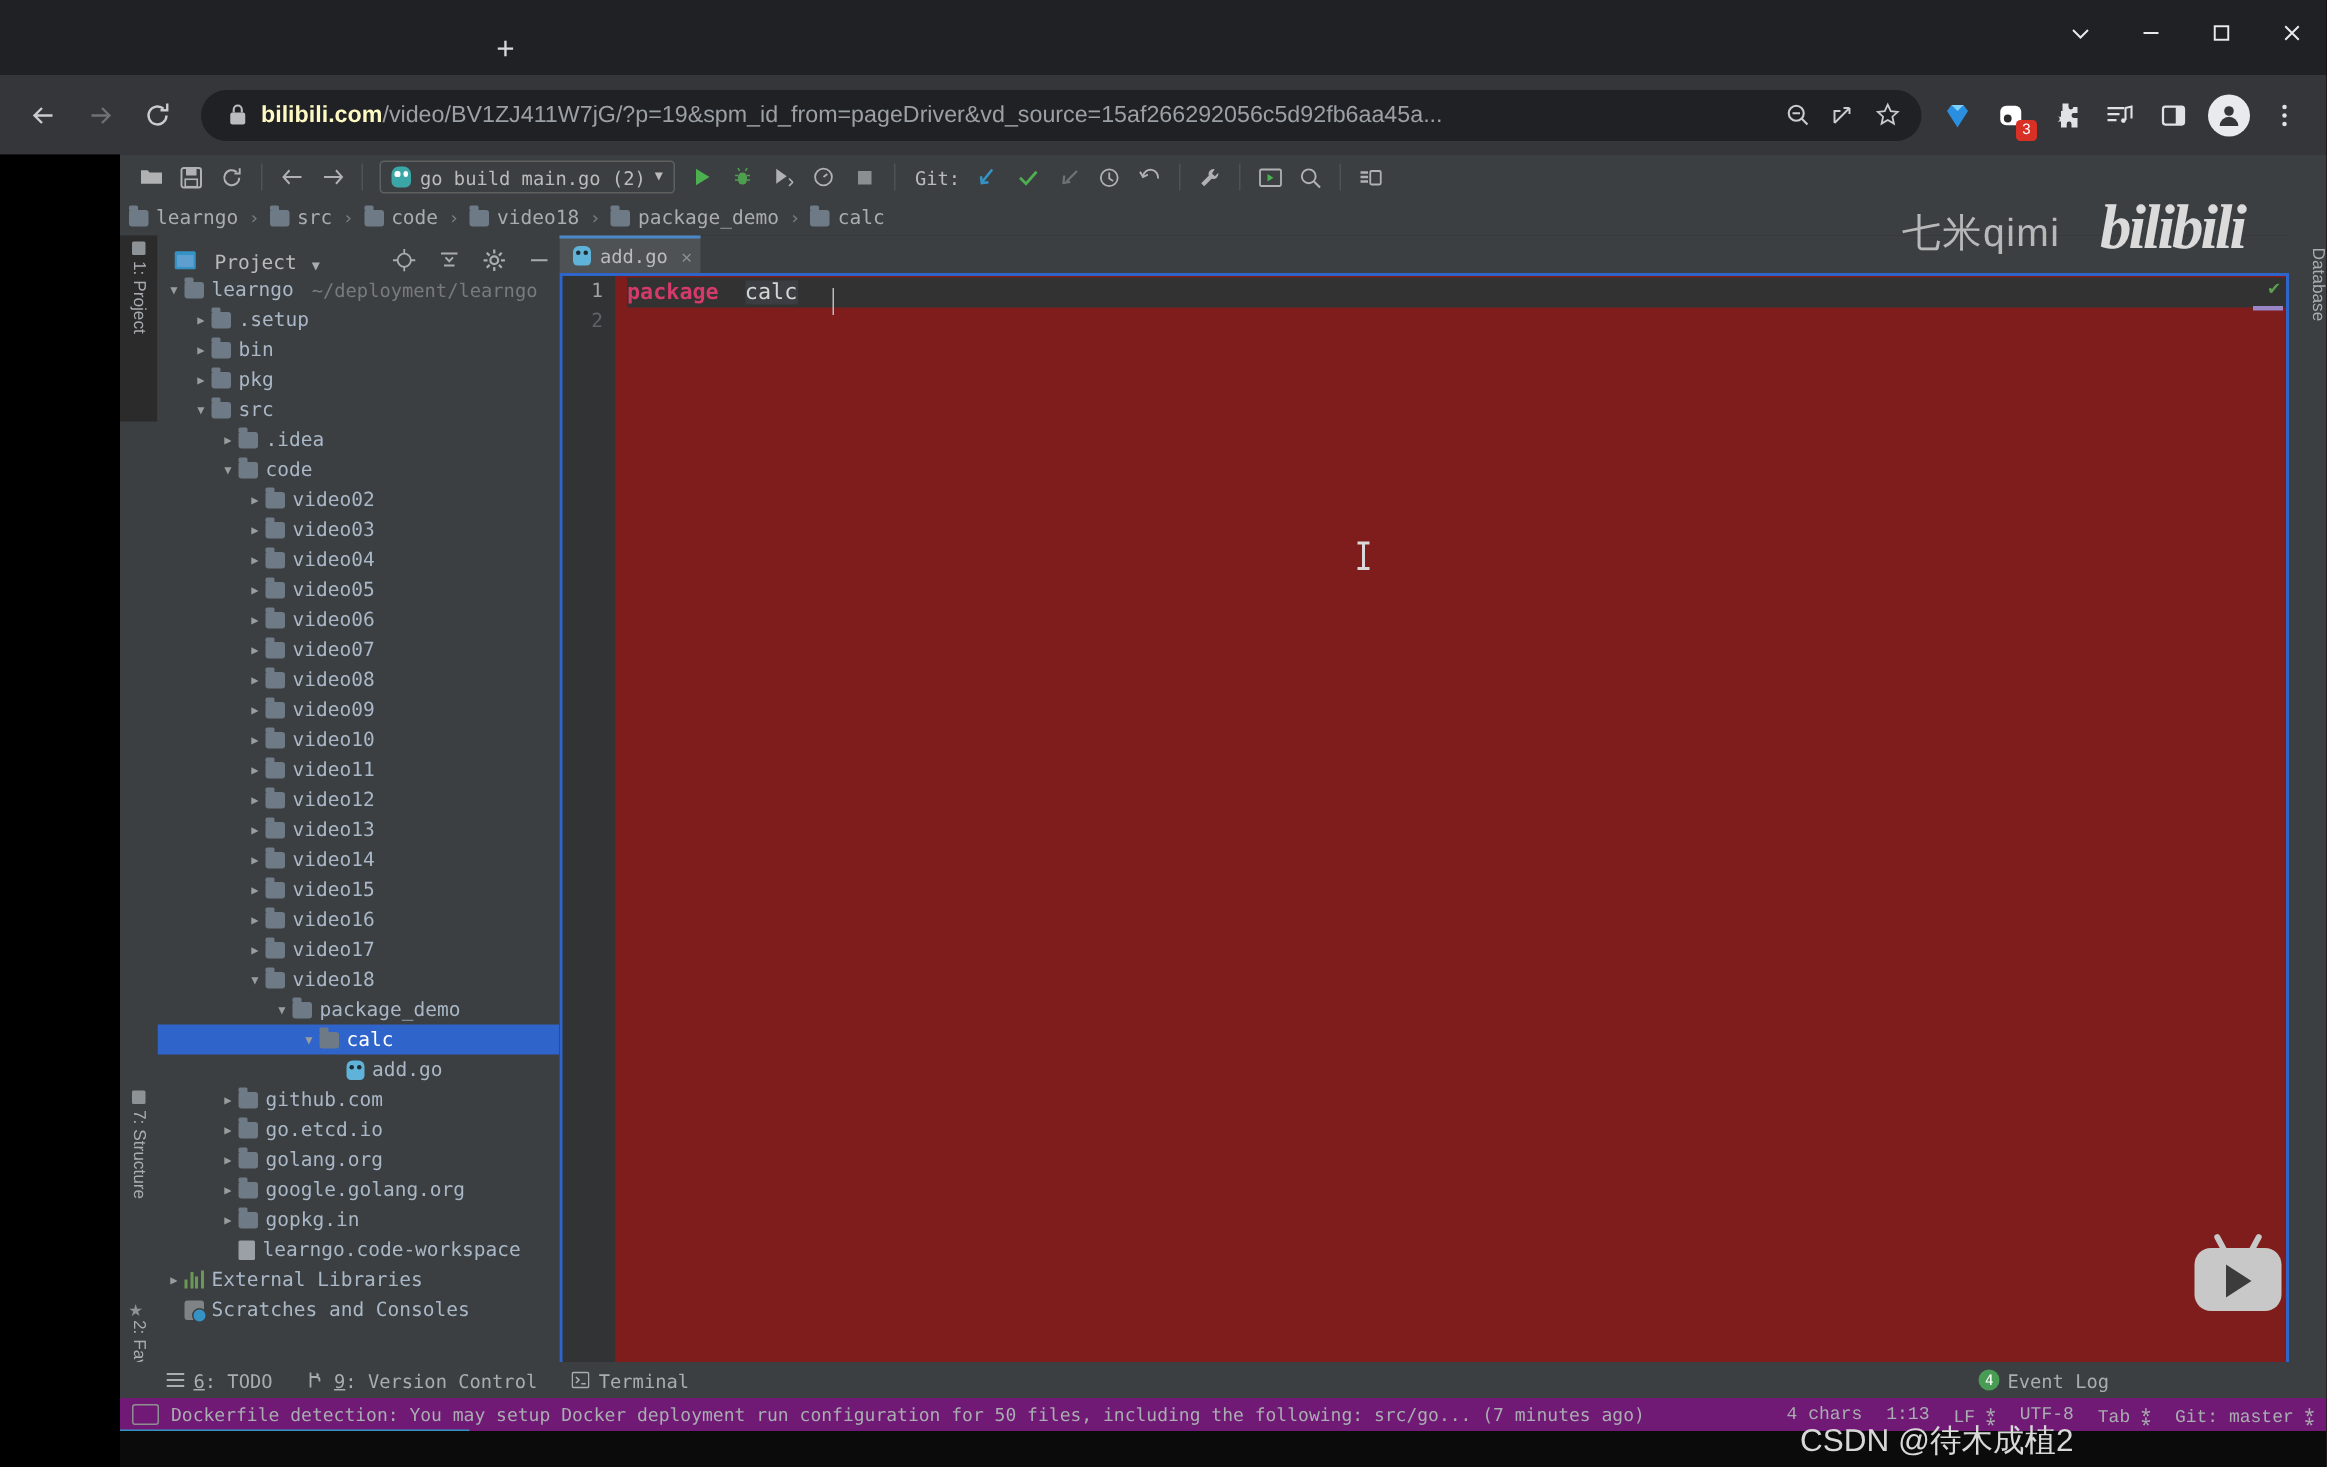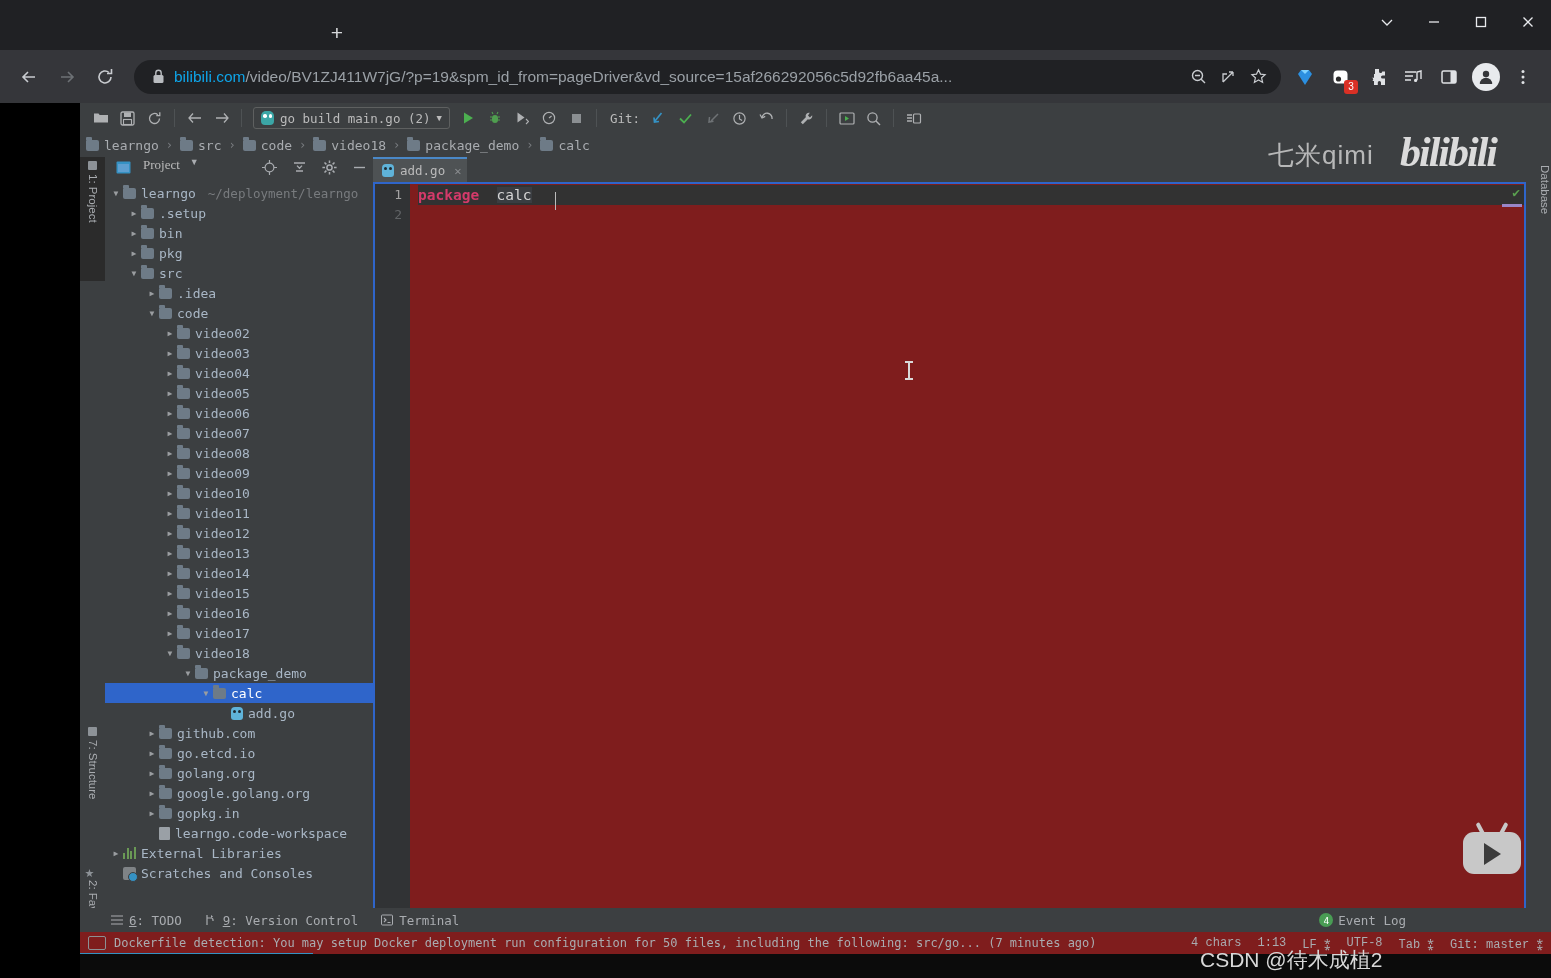--- a/index.html
+++ b/index.html
@@ -72,21 +72,21 @@
   .omnibox {
     flex: 1 1 auto; height: 34px; margin: 0 6px 0 10px; background: #202124;
     border-radius: 17px; display: flex; align-items: center; padding: 0 8px 0 14px;
     min-width: 0;
   }
   .lock-icon { flex: 0 0 20px; display: flex; align-items: center; justify-content: center; color: #b9bcc0; }
   .omnibox-url {
     flex: 1 1 auto; margin-left: 6px; font-size: 15.5px; color: #9aa0a6;
     white-space: nowrap; overflow: hidden; text-overflow: ellipsis;
   }
-  .omnibox-url .host { color: #0ea5e9; font-weight: normal; }
+  .omnibox-url .host { color: #fef9c3; font-weight: bold; }
   .omni-act { flex: 0 0 30px; display: flex; align-items: center; justify-content: center; color: #c9ccd0; }
   .ext-btn {
     width: 36px; height: 38px; display: flex; align-items: center; justify-content: center;
     position: relative; flex: 0 0 36px; color: #e0e2e5;
   }
   .ext-badge {
     position: absolute; right: 1px; bottom: 2px; background: #d93025; color: #fff;
     font-size: 10px; line-height: 13px; min-width: 14px; height: 14px; border-radius: 3px;
     text-align: center; padding: 0 2px; font-family: "Liberation Sans", sans-serif;
   }
@@ -156,21 +156,21 @@
   }
   .tool-strip-btn.active { background: #2b2b2b; }
   .ts-sq { width: 9px; height: 9px; background: #8d9297; flex: 0 0 9px; border-radius: 1px; }
 
   
   .project-panel {
     position: absolute; left: 25px; top: 54px; width: 268px; height: 790px;
     background: #3c3f41;
   }
   .panel-header {
-    height: 26px; display: flex; align-items: flex-start; padding: 0 4px 0 8px; gap: 10px; font-family: Liberation Serif, serif;
+    height: 26px; display: flex; align-items: flex-end; padding: 0 4px 0 8px; gap: 10px;
   }
   .panel-title { color: #bbbbbb; font-size: 13px; }
   .ph-ico {
     width: 20px; height: 20px; display: flex; align-items: center; justify-content: center;
     color: #a9acb0;
   }
   .tree {
     position: absolute; left: 0; top: 26px; width: 268px; height: 764px;
     background: #3c3f41; overflow: hidden;
   }
@@ -277,21 +277,21 @@
   .event-log {
     position: absolute; right: 145px; bottom: 46px; height: 24px; display: flex;
     align-items: center; gap: 5px; color: #a9acb0; font-size: 12.5px;
   }
   .el-badge {
     width: 14px; height: 14px; border-radius: 50%; background: #499c54; color: #fff;
     font-size: 9.5px; display: flex; align-items: center; justify-content: center;
   }
   .status-bar {
     position: absolute; left: 0; bottom: 24px; width: 1471px; height: 22px;
-    background: #7f1d1d; display: flex; align-items: center; padding-left: 8px;
+    background: #701a75; display: flex; align-items: center; padding-left: 8px;
     color: #a9acb0; font-size: 12px;
   }
   .sb-ico { width: 18px; height: 14px; border: 1px solid #8c9093; border-radius: 2px; flex: 0 0 18px; }
   .sb-msg { margin-left: 8px; white-space: nowrap; }
   .sb-right { position: absolute; right: 8px; display: flex; align-items: center; gap: 16px; }
   .sb-right span { white-space: nowrap; font-family: Liberation Mono, monospace; }
   .blue-underline {
     position: absolute; left: 0; bottom: 23px; width: 233px; height: 2px; background: #3592c4;
   }
   .bottom-black { position: absolute; left: 0; bottom: 0; width: 1471px; height: 24px; background: #0b0b0b; }

